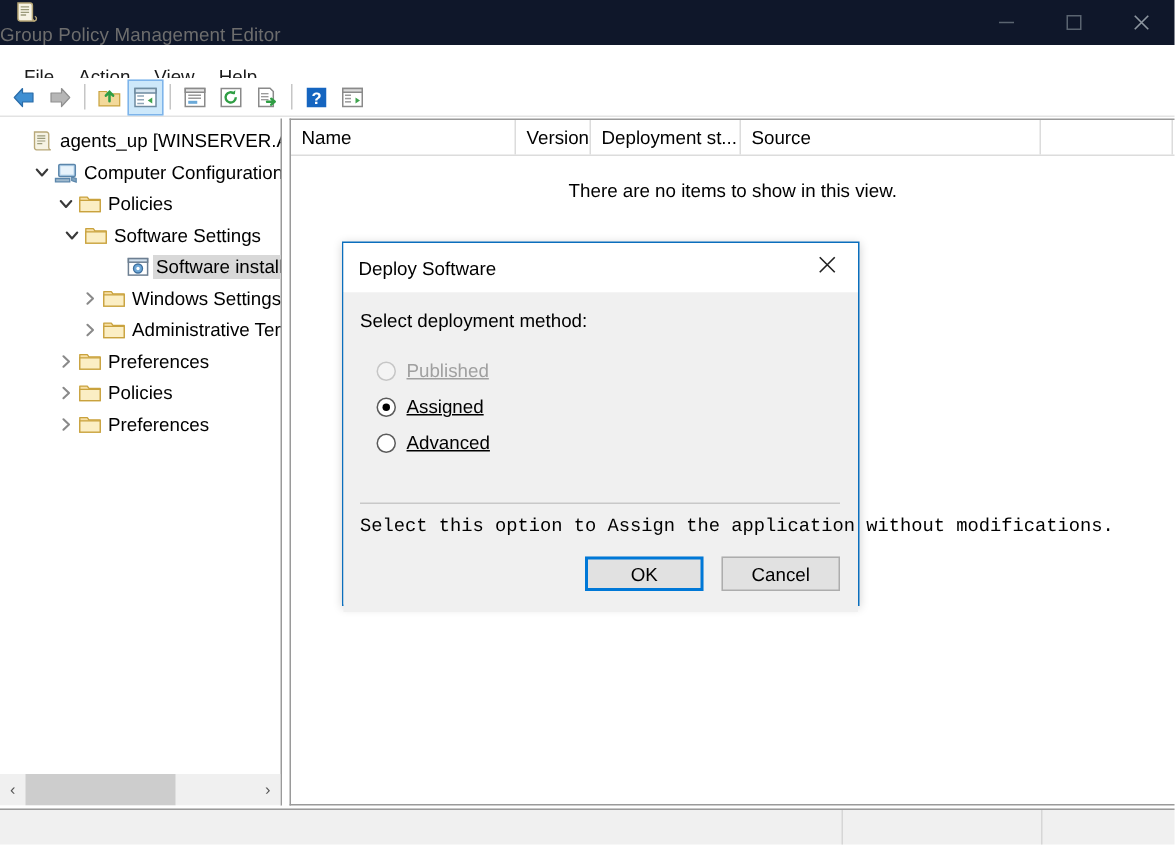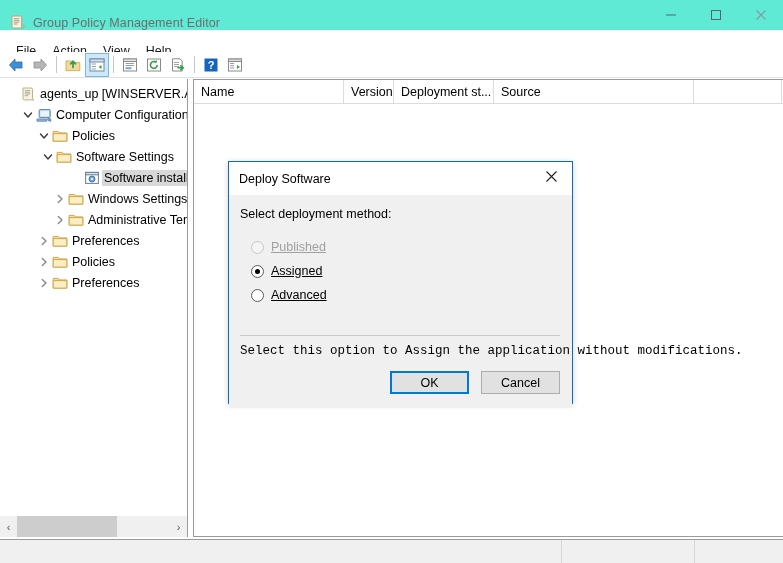--- a/index.html
+++ b/index.html
@@ -24,23 +24,24 @@
     height: 563px;
     background: #ffffff;
     box-sizing: border-box;
   }
 
   
   .titlebar {
     position: absolute;
     left: 0; top: 0;
     width: 783px; height: 30px;
-    background: #5eead4;
-    display: flex;
-    align-items: flex-end;
+    background: #0f172a;
+    display: flex;
+    align-items: flex-start;
+    flex-direction: column;
   }
   .titlebar-icon {
     width: 16px; height: 16px;
     margin-left: 9px;
     margin-right: 8px;
     position: relative;
     flex: 0 0 auto;
   }
   .titlebar-text {
     font-size: 12.5px;
@@ -640,20 +641,21 @@
           <div class="lv-col" style="width: 100px;">
             <span>Deployment st...</span>
           </div>
           <div class="lv-col" style="width: 200px;">
             <span>Source</span>
           </div>
           <div class="lv-col" style="width: 88px;">
             <span></span>
           </div>
         </div>
+      <div class="lv-empty">There are no items to show in this view.</div>
     </div>
   </div>
 
   <div class="statusbar" id="statusbar">
       <div class="sb-cell" style="width: 562px;"></div>
       <div class="sb-cell" style="width: 133px;"></div>
       <div class="sb-cell" style="width: 88px;"></div>
     </div>
 
   <div class="dialog">

